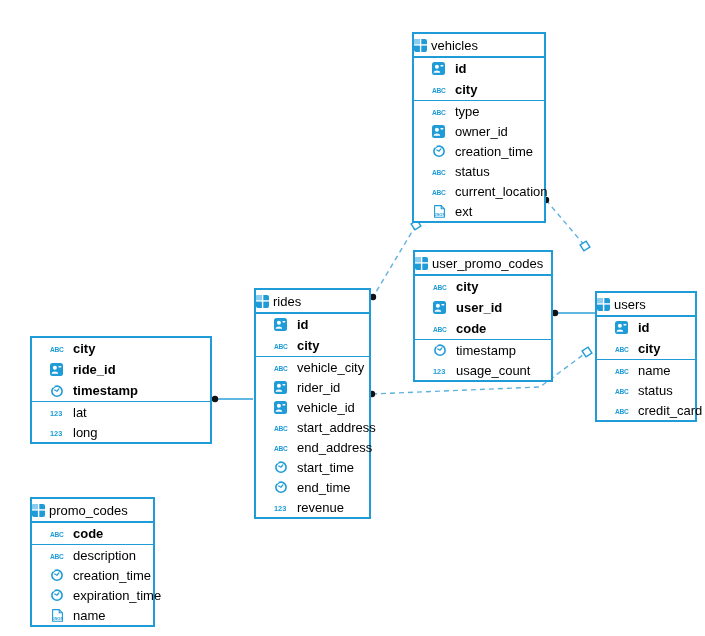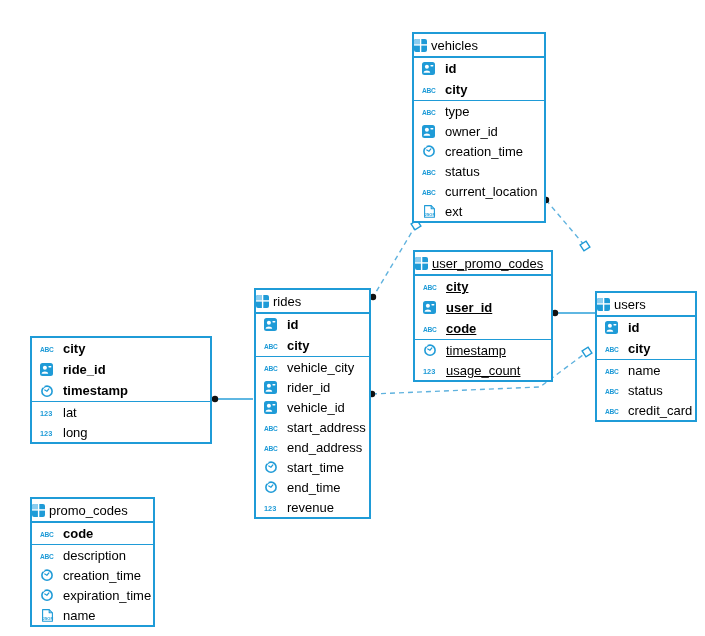--- a/index.html
+++ b/index.html
@@ -32,21 +32,21 @@
     display:flex;align-items:center;justify-content:flex-start;gap:4px;
     height:22px;
     border-bottom:2px solid var(--accent);
     font-size:13px;color:var(--text);
     white-space:nowrap;
     overflow:hidden;
   }
   .t-fields{border-top:1.5px solid var(--accent);}
   .row{
     display:flex;align-items:center;gap:4px;
-    padding:0 4px 0 8px;
+    padding:0 4px 0 18px;
     font-size:13px;color:var(--text);
     height:20px;
     white-space:nowrap;
   }
   .t-keys .row{height:21px;font-weight:bold;}
   .f-icon{
     width:19px;flex-shrink:0;
     display:flex;align-items:center;justify-content:flex-start;
   }
   .f-icon svg{display:block;}
@@ -166,21 +166,21 @@
             <svg width="15" height="15" viewBox="0 0 15 15">
               <path d="M2.6 1.6 h6.6 l3.2 3.2 v8.4 h-9.8 Z" fill="#fff" stroke="#1f9bd7" stroke-width="1.1" stroke-linejoin="round"></path>
               <path d="M9.2 1.6 v3.2 h3.2" fill="none" stroke="#1f9bd7" stroke-width="1.1" stroke-linejoin="round"></path>
               <text x="2.6" y="12" font-family="Liberation Sans, sans-serif" font-size="3.9" font-weight="bold" fill="#1f9bd7">JSON</text>
             </svg>
           </span>
           <span class="f-name">ext</span>
         </div>
       </div>
     </div>
-    <div class="table" style="left: 413px; top: 250px; width: 140px; text-decoration: underline;">
+    <div class="table" style="left: 413px; top: 250px; width: 140px;">
       <div class="t-header">
         <span class="t-icon">
           <svg width="13" height="13" viewBox="0 0 13 13">
             <rect width="13" height="13" rx="2" fill="#1f9bd7"></rect>
             <path d="M0 2 a2 2 0 0 1 2-2 h3.9 v5.2 H0 Z" fill="#8bcdf0"></path>
             <rect x="0" y="5.2" width="13" height="1.4" fill="#fff"></rect>
             <rect x="5.9" y="0" width="1.4" height="13" fill="#fff"></rect>
           </svg>
         </span>
         <span class="t-name">user_promo_codes</span>

